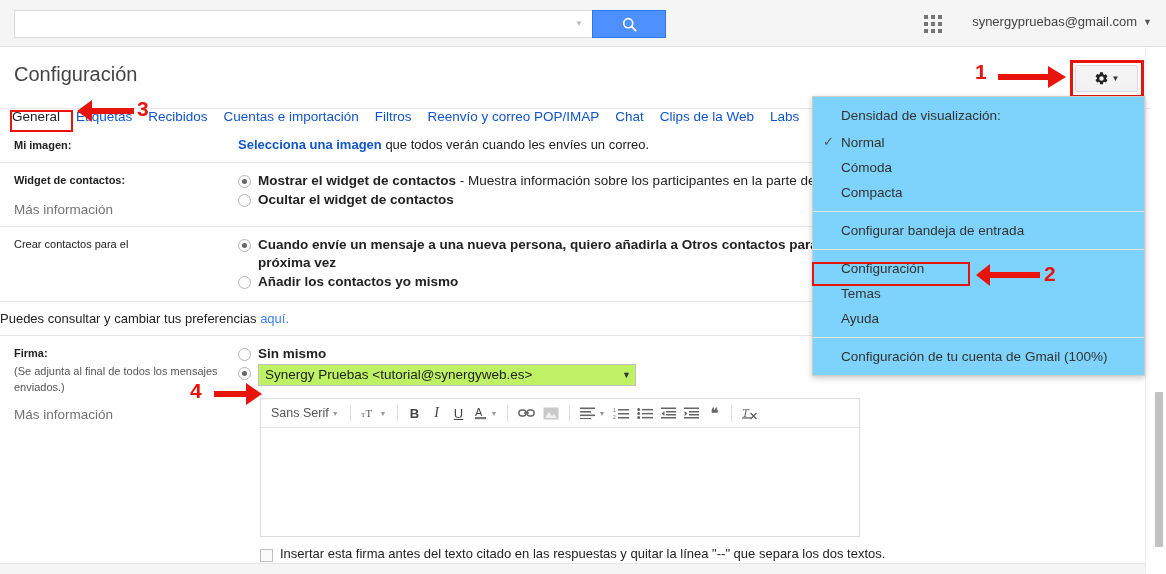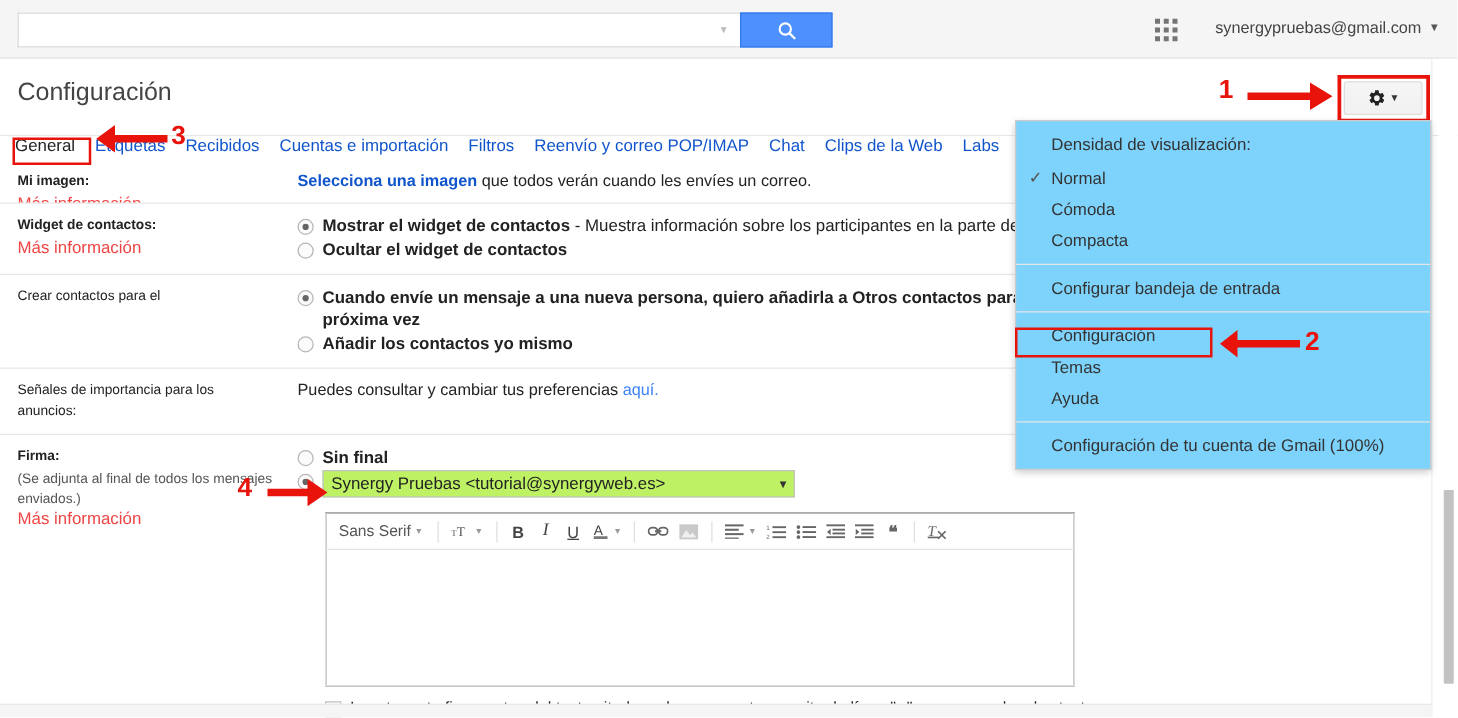--- a/index.html
+++ b/index.html
@@ -97,21 +97,21 @@
     display:flex; border-top:1px solid #e8e8e8; padding:9px 0 9px 0;
     align-items:flex-start;
   }
   .srow:first-child { border-top:none; }
   .scol-l { width:238px; padding-left:14px; padding-right:10px; }
   .scol-r { flex:1; }
   .lbl { font-weight:bold; color:#222; font-size:11px; line-height:17px; }
   .lbl-sub { font-size:11px; color:#555; line-height:14px; margin-top:2px; }
   .link { color:#3b82f6; cursor:pointer; }
   .link-b { color:#15c; font-weight:bold; cursor:pointer; }
-  .more { color:#ef4444; cursor:pointer; font-size:13.5px; display:inline-block; margin-top:1px;}
+  .more { color:#737373; cursor:pointer; font-size:13.5px; display:inline-block; margin-top:13px;}
 
   .opt { display:flex; align-items:flex-start; gap:7px; line-height:18px; margin-bottom:1px; }
   .opt .txt { font-size:13.5px; }
   .opt b { font-weight:bold; }
   .radio {
     width:13px; height:13px; border-radius:50%;
     border:1px solid #b6b6b6; background:#fbfbfb; flex:none; margin-top:3px;
     position:relative;
   }
   .radio.sel::after {
@@ -287,40 +287,36 @@
           </span>
         </div>
         <div class="opt">
           <span class="radio"></span>
           <span class="txt"><b>Añadir los contactos yo mismo</b></span>
         </div>
       </div>
     </div>
 
     <div class="srow">
-      <div class="scol-l">
-        <div class="lbl" style="font-weight:normal">Señales de importancia para los</div>
-        <div class="lbl" style="font-weight:normal">anuncios:</div>
-      </div>
       <div class="scol-r">
         <span>Puedes consultar y cambiar tus preferencias </span><span class="link">aquí.</span>
       </div>
     </div>
 
     <div class="srow">
       <div class="scol-l">
         <div class="lbl">Firma:</div>
         <div class="lbl-sub">(Se adjunta al final de todos los mensajes</div>
         <div class="lbl-sub">enviados.)</div>
         <div class="more">Más información</div>
       </div>
       <div class="scol-r">
         <div class="opt">
           <span class="radio"></span>
-          <span class="txt"><b>Sin final</b></span>
+          <span class="txt"><b>Sin mismo</b></span>
         </div>
         <div class="opt">
           <span class="radio sel"></span>
           <div class="sig-select">
             <span class="t">Synergy Pruebas &lt;tutorial@synergyweb.es&gt;</span>
             <span class="tri">▼</span>
           </div>
         </div>
 
         <div class="editor">

